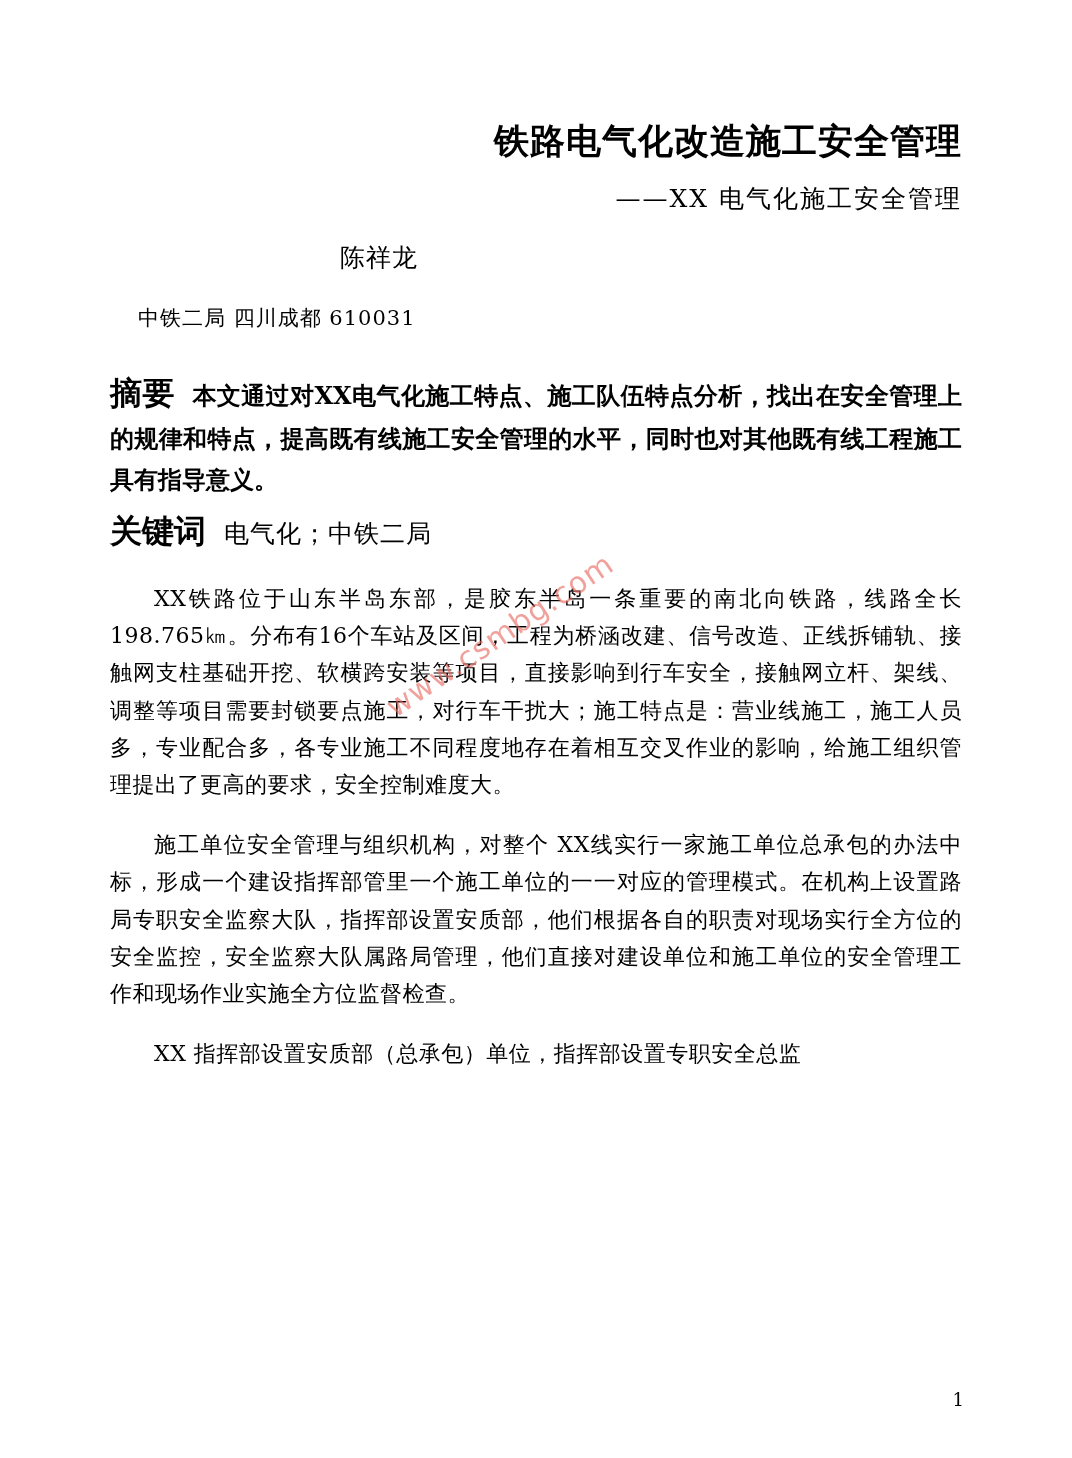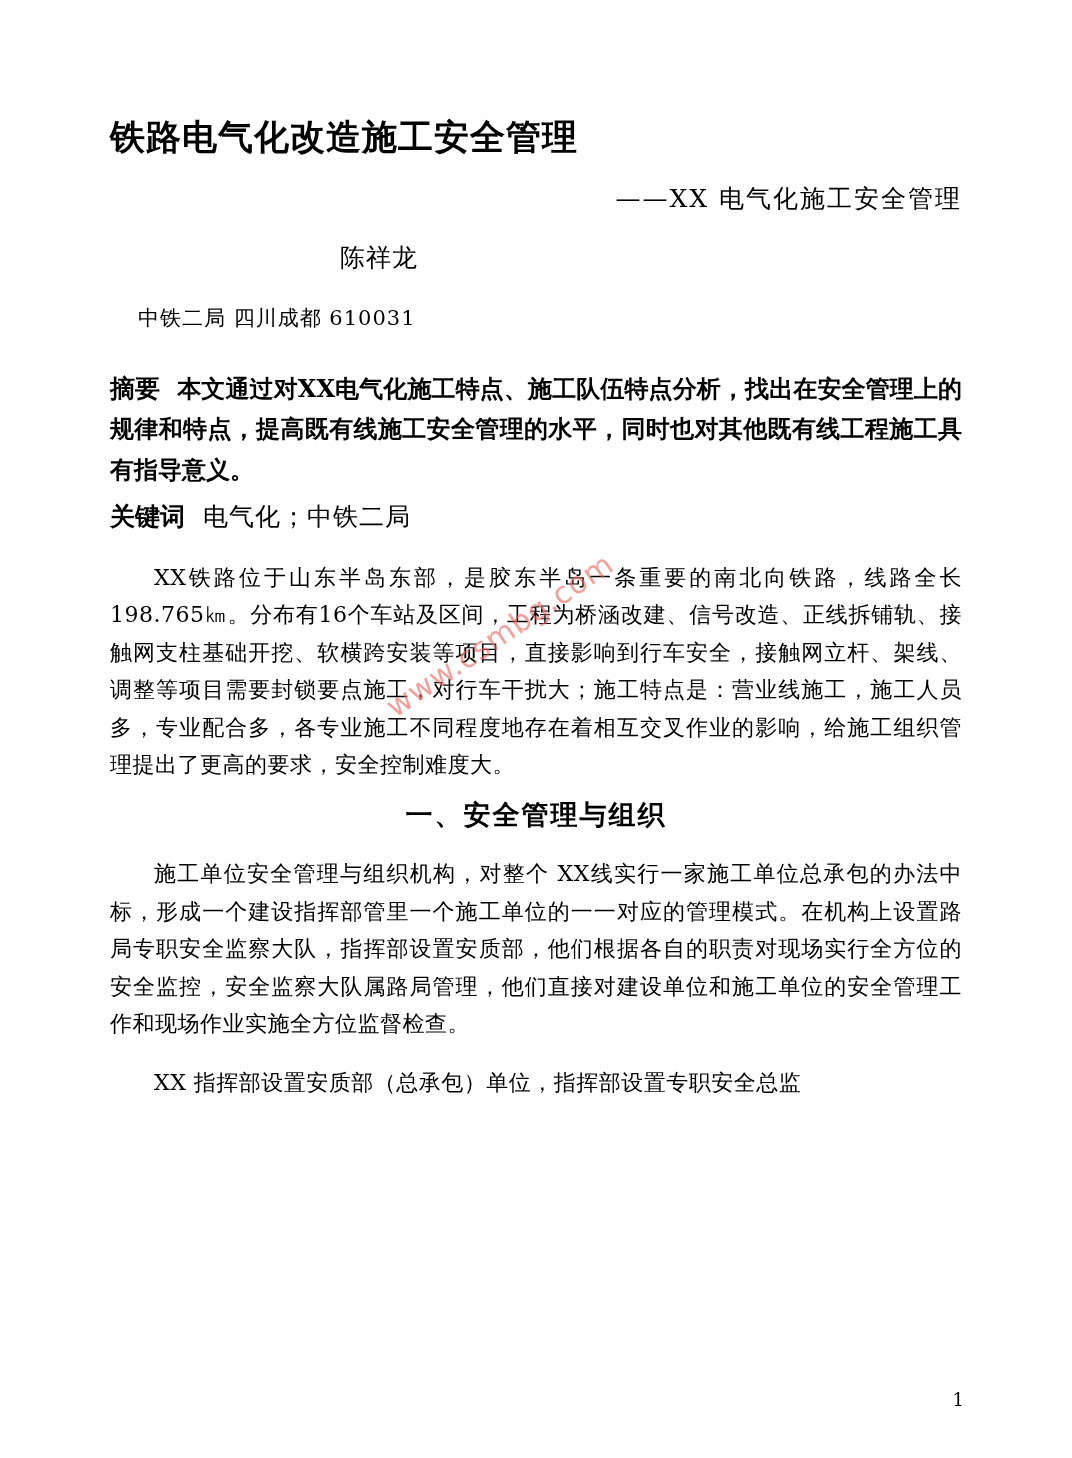--- a/index.html
+++ b/index.html
@@ -16,22 +16,22 @@
     overflow: hidden;
   }
   .page {
     position: relative;
     width: 1072px;
     height: 1458px;
     box-sizing: border-box;
     padding: 96px 110px 40px 110px;
   }
   .doc-title {
-    text-align: left;
-    font-family: Liberation Mono, monospace;
+    text-align: right;
+    font-family: Liberation Sans, sans-serif;
     font-weight: bold;
     font-size: 35px;
     letter-spacing: 1px;
     margin: 22px 0 4px 0;
     line-height: 1.3;
   }
   .doc-subtitle {
     text-align: right;
     font-size: 25px;
     letter-spacing: 2px;
@@ -52,21 +52,21 @@
   }
   .abstract-block {
     margin-top: 36px;
     font-size: 25px;
     line-height: 1.62;
     text-align: justify;
   }
   .lbl {
     font-family: Liberation Sans, sans-serif;
     font-weight: bold;
-    font-size: 25px;
+    font-size: 32px;
   }
   .abstract-body {
     font-family: "DejaVu Serif", "Liberation Serif", serif;
     font-weight: bold;
     font-size: 24px;
   }
   .keywords-block {
     margin-top: 6px;
     font-size: 25px;
     line-height: 1.6;
@@ -139,21 +139,20 @@
   <div class="abstract-block">
     <span class="lbl">摘要</span><span class="abstract-body">&nbsp;&nbsp;</span><span class="abstract-body">本文通过对XX电气化施工特点、施工队伍特点分析，找出在安全管理上的规律和特点，提高既有线施工安全管理的水平，同时也对其他既有线工程施工具有指导意义。</span>
   </div>
 
   <div class="keywords-block">
     <span class="lbl">关键词</span><span class="kw-body">&nbsp;&nbsp;</span><span class="kw-body">电气化；中铁二局</span>
   </div>
 
   <p class="body-para">XX铁路位于山东半岛东部，是胶东半岛一条重要的南北向铁路，线路全长198.765㎞。分布有16个车站及区间，工程为桥涵改建、信号改造、正线拆铺轨、接触网支柱基础开挖、软横跨安装等项目，直接影响到行车安全，接触网立杆、架线、调整等项目需要封锁要点施工，对行车干扰大；施工特点是：营业线施工，施工人员多，专业配合多，各专业施工不同程度地存在着相互交叉作业的影响，给施工组织管理提出了更高的要求，安全控制难度大。</p>
 
-  <h2 class="section-heading">一、安全管理与组织</h2>
 
 
   <p class="body-para">施工单位安全管理与组织机构，对整个 XX线实行一家施工单位总承包的办法中标，形成一个建设指挥部管里一个施工单位的一一对应的管理模式。在机构上设置路局专职安全监察大队，指挥部设置安质部，他们根据各自的职责对现场实行全方位的安全监控，安全监察大队属路局管理，他们直接对建设单位和施工单位的安全管理工作和现场作业实施全方位监督检查。</p>
 
 
   <p class="body-para">XX 指挥部设置安质部（总承包）单位，指挥部设置专职安全总监</p>
 
   <div class="watermark">www.csmbg.com</div>
 
   <div class="page-number">1</div>

